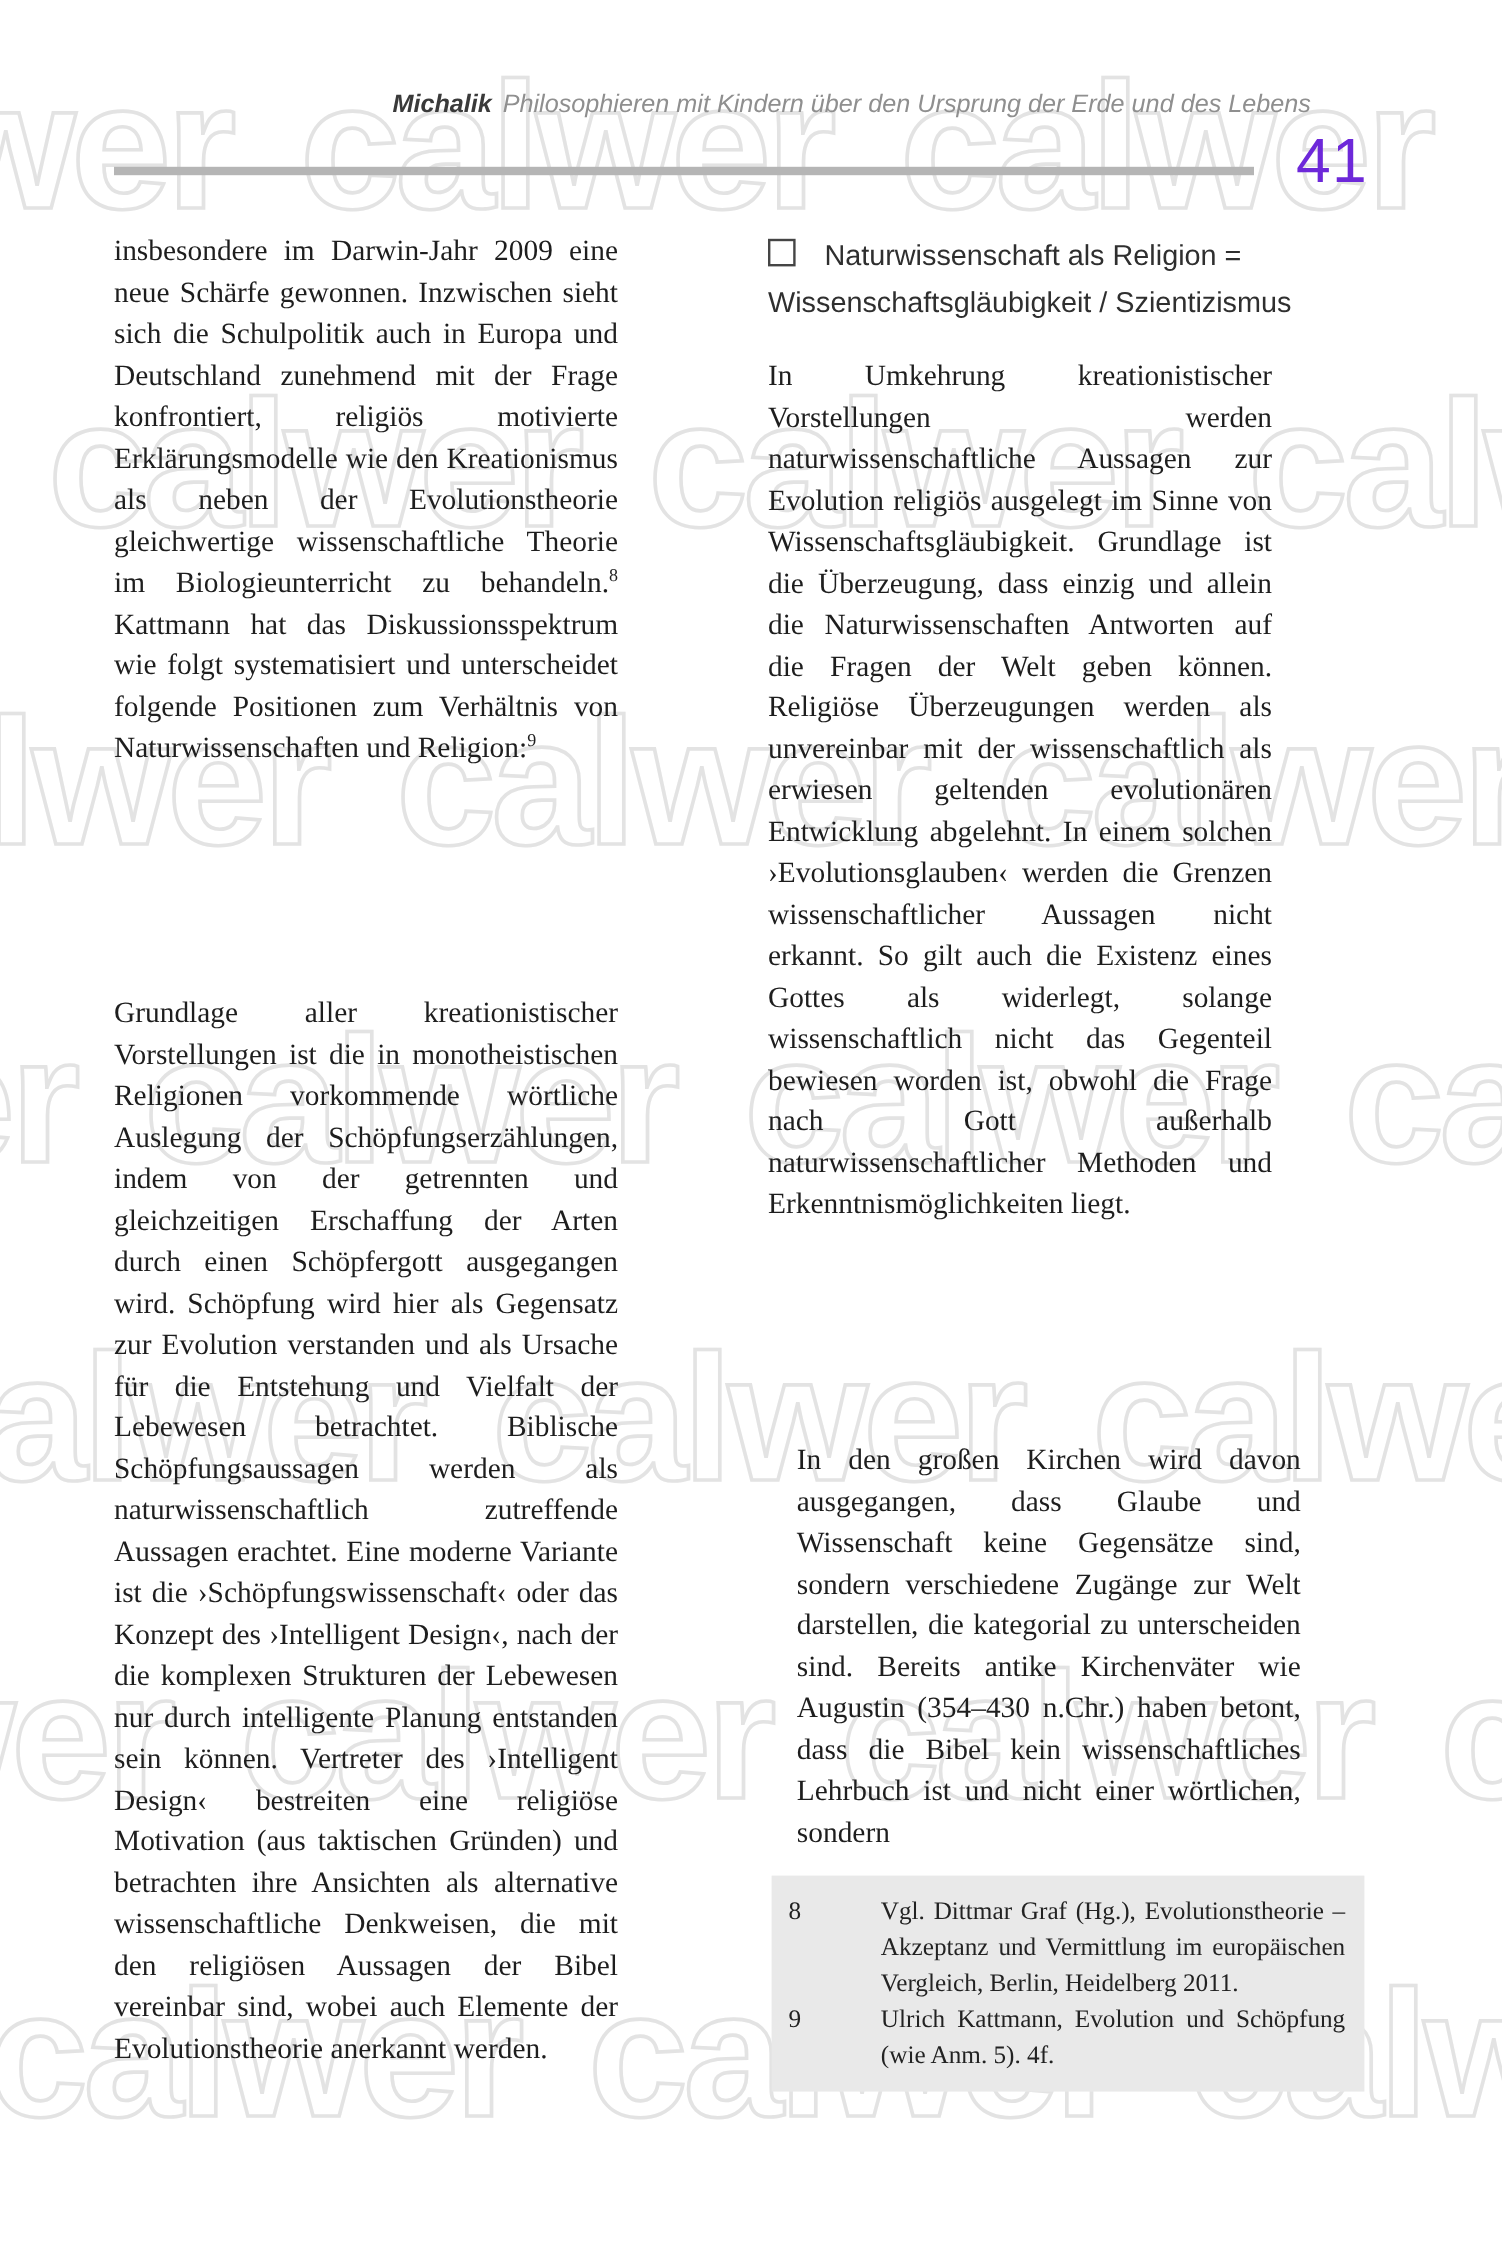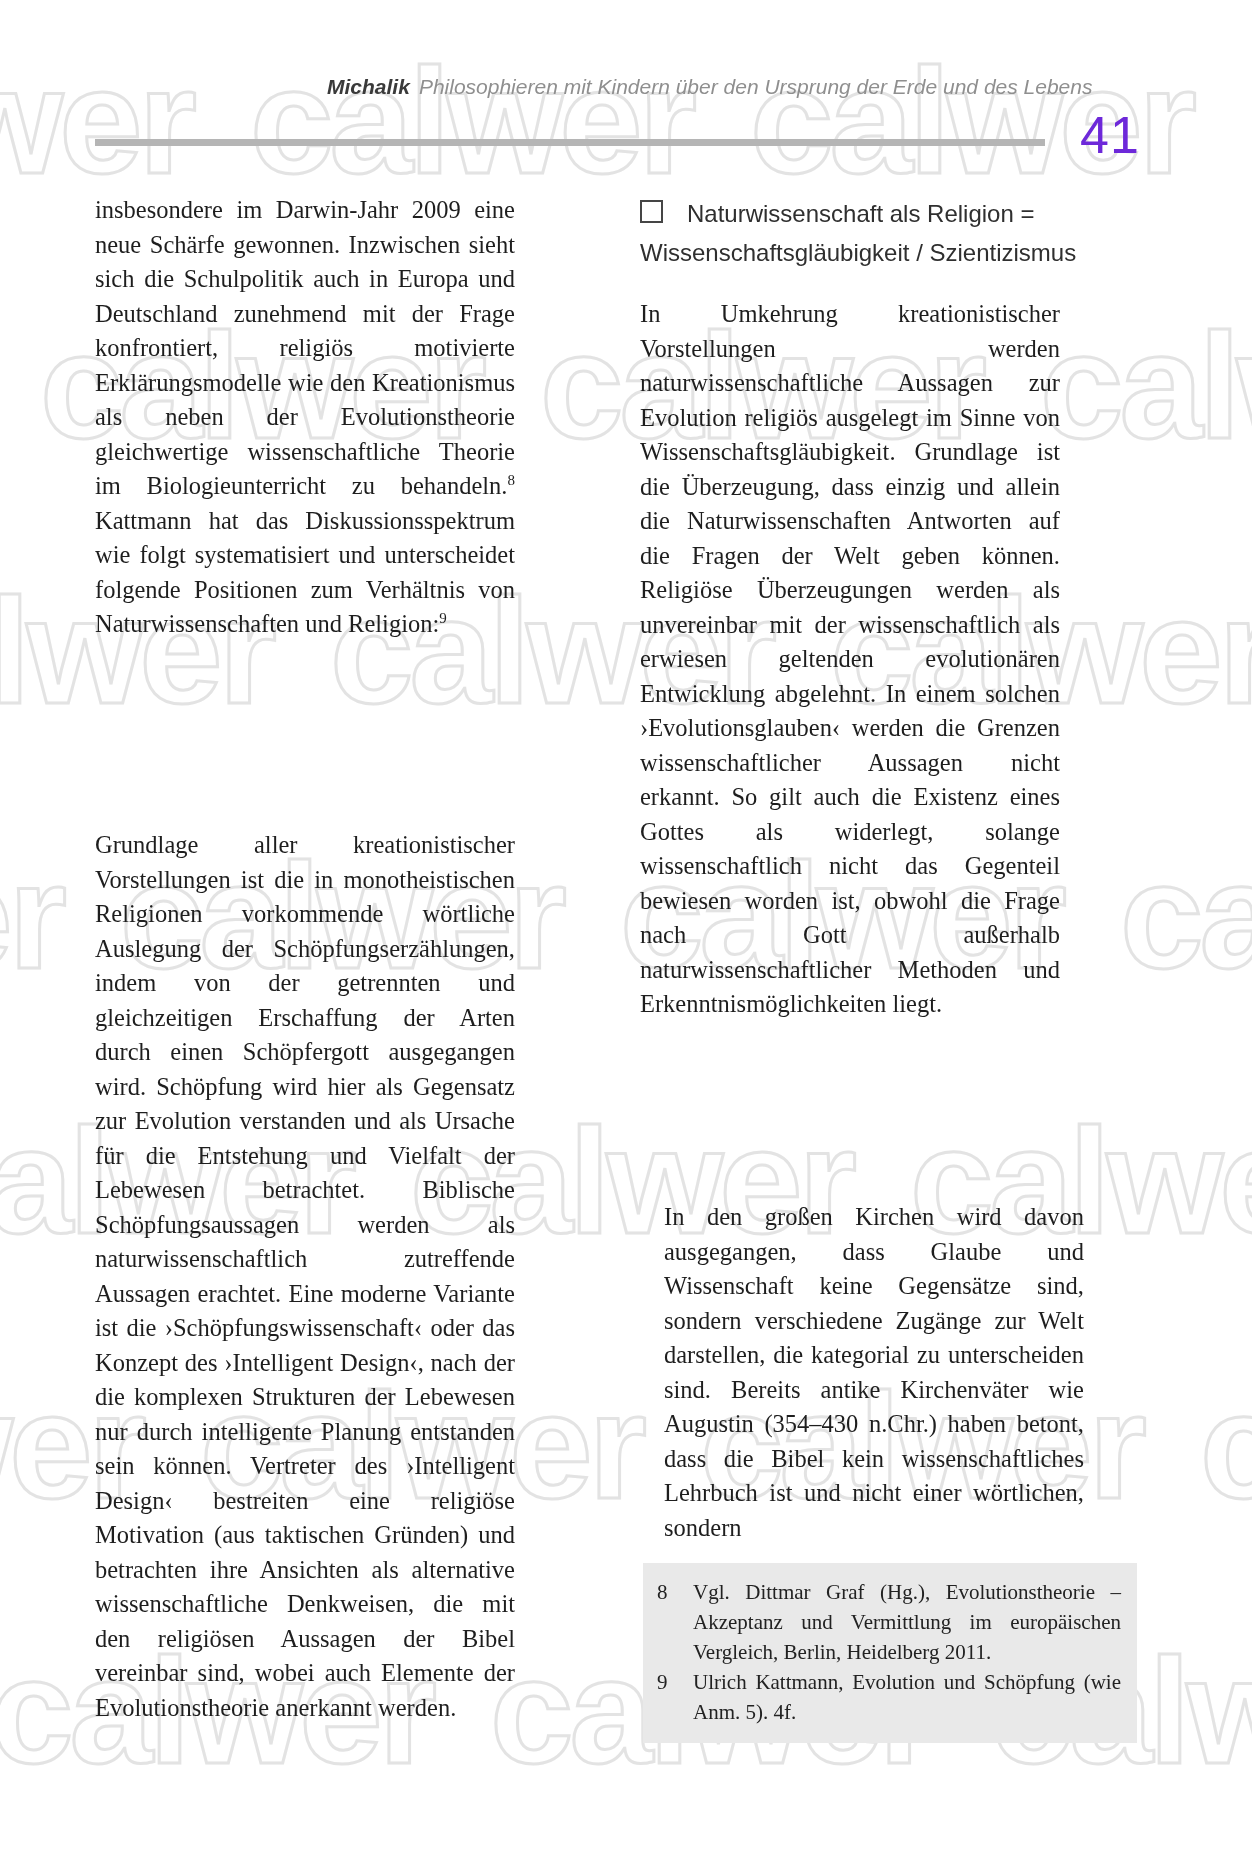--- a/index.html
+++ b/index.html
@@ -96,21 +96,21 @@
     width: 494px;
     box-sizing: border-box;
     background: #e9e9e9;
     padding: 14px 16px 16px 14px;
     font-size: 21px;
     line-height: 30px;
     color: #222222;
   }
   .fn { display: flex; }
   .fn .no { flex: 0 0 36px; }
-  .fn .tx { flex: 1; text-align: justify; hyphens: auto; -webkit-hyphens: auto; }
+  .fn .tx { flex: 1; text-align: justify; hyphens: auto; margin-left: 41px; -webkit-hyphens: auto; }
 </style>
 </head>
 <body>
 
 <div id="page">
 
   <div id="wm-layer">
       <span class="wm" style="left: -250px; top: 35px;">calwer</span>
       <span class="wm" style="left: 250px; top: 35px;">calwer</span>
       <span class="wm" style="left: 750px; top: 35px;">calwer</span>

